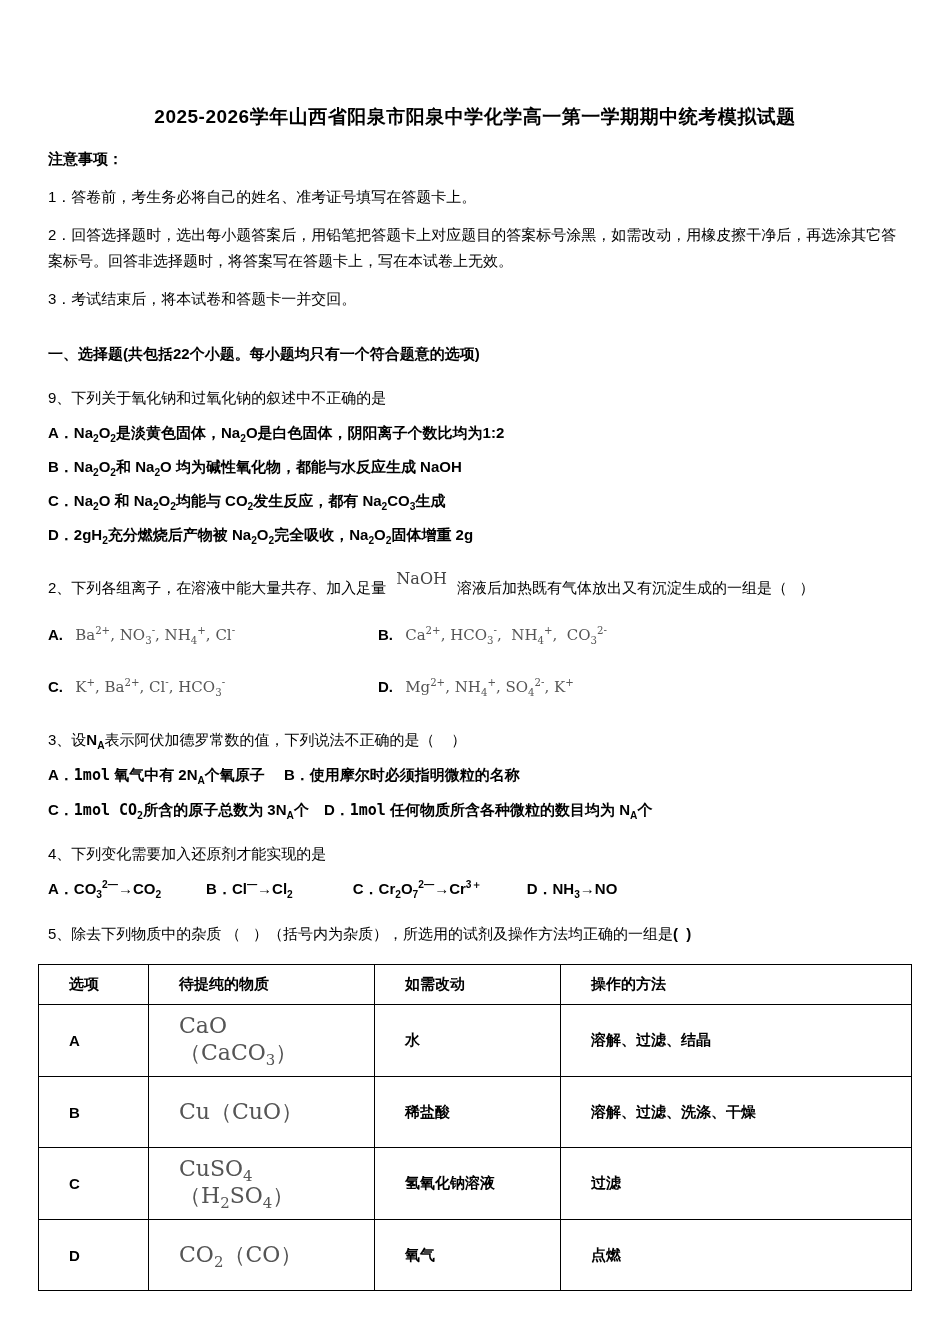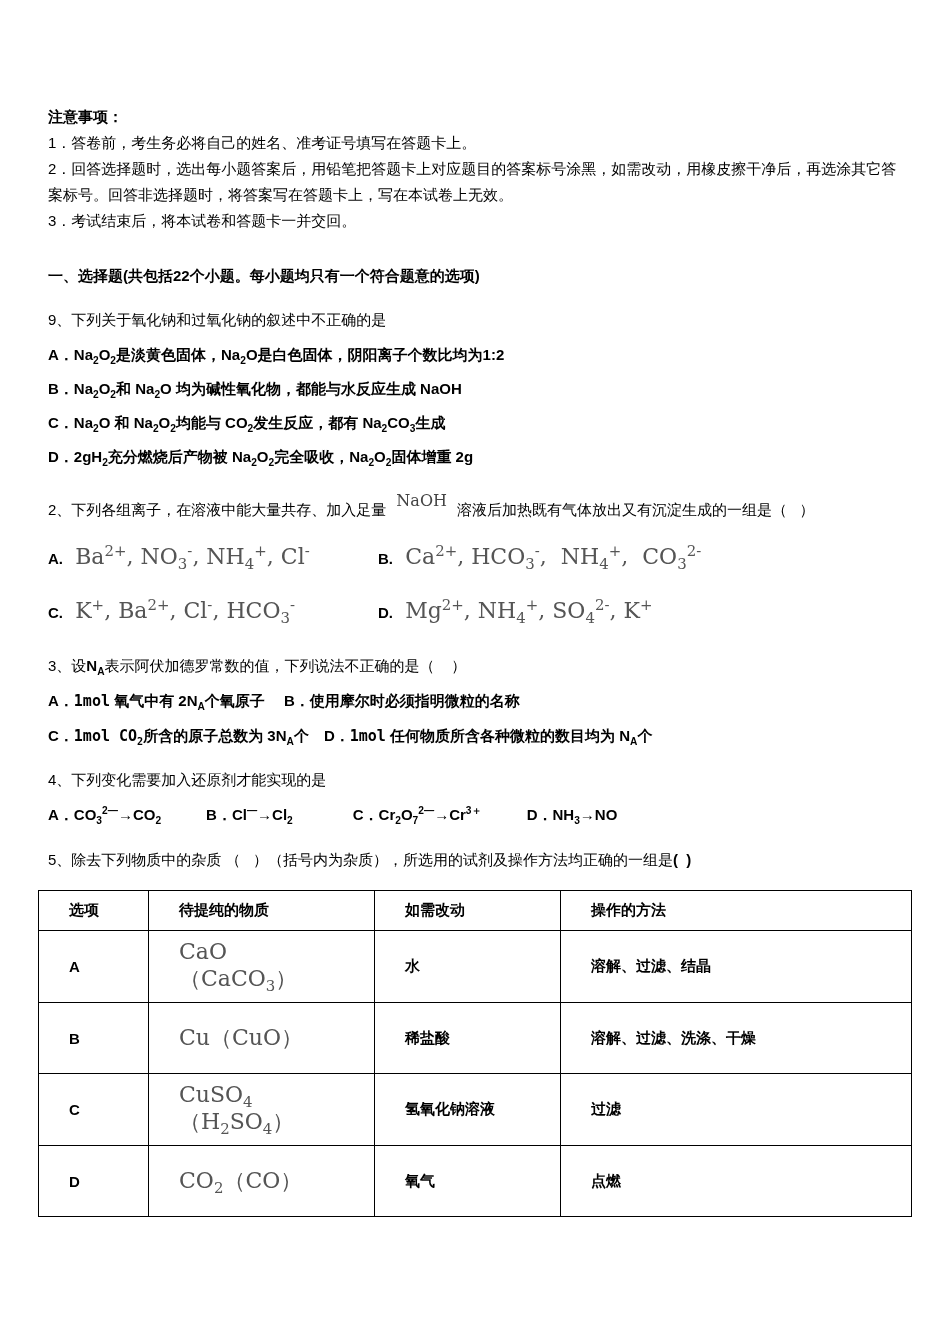--- a/index.html
+++ b/index.html
@@ -6,56 +6,57 @@
   html, body { background:#ffffff; }
   body {
     width:950px; min-height:1344px; margin:0 auto;
     color:#000; font-family:"Liberation Sans", sans-serif; font-size:15px;
   }
   .page { padding:104px 48px 40px 48px; }
 
   .title { text-align:center; font-weight:700; font-size:19px; margin-bottom:16px; letter-spacing:0.5px; }
 
   .notice-heading { font-weight:700; line-height:26px; }
-  .notice-item { line-height:26px; }
+  .notice-item { line-height:26px;margin-top:12px; }
 
   .section-heading { font-weight:700; margin-top:30px; line-height:24px; }
 
   .question { margin-top:20px; }
   .stem { line-height:24px; margin-top:10px; }
   .opt { margin-top:11px; line-height:23px; font-weight:700; }
 
   
   .fm { font-family:"DejaVu Serif", serif; color:#555; }
   sub, sup { font-size:68%; line-height:0; }
   .mono { font-family:"DejaVu Sans Mono", monospace; }
 
   
   .ov { font-family:"DejaVu Serif", serif; color:#444; position:relative; top:-9px; padding:0 10px; font-size:16px; }
 
   
   .ion-grid { display:grid; grid-template-columns:330px 1fr; row-gap:26px; margin-top:22px; }
   .ion-opt { line-height:26px; }
   .opt-letter { font-weight:700; margin-right:8px; }
-  .ion-opt .fm { font-size:22px; }
+  .ion-opt .fm { font-size:15px; }
 
   
   .qtable { border-collapse:collapse; width:874px; margin-top:18px; margin-left:-10px; table-layout:fixed; }
   .qtable th, .qtable td { border:1px solid #000; padding:8px 30px; text-align:left; vertical-align:middle; }
   .qtable th { height:40px; font-weight:700; font-size:15px; }
   .qtable td { height:71px; }
   .cell-letter { font-weight:700; }
   .cell-substance .fm { font-size:22px;text-align:right; }
   .cell-reagent, .cell-method { font-weight:700; }
 </style>
 </head>
 <body>
 
 <div class="page">
 
+  <h1 class="title">2025-2026学年山西省阳泉市阳泉中学化学高一第一学期期中统考模拟试题</h1>
 
   <div class="notice">
     <div class="notice-heading">注意事项：</div>
     <div class="notice-item">1．答卷前，考生务必将自己的姓名、准考证号填写在答题卡上。</div>
     <div class="notice-item">2．回答选择题时，选出每小题答案后，用铅笔把答题卡上对应题目的答案标号涂黑，如需改动，用橡皮擦干净后，再选涂其它答案标号。回答非选择题时，将答案写在答题卡上，写在本试卷上无效。</div>
     <div class="notice-item">3．考试结束后，将本试卷和答题卡一并交回。</div>
   </div>
 
   <div class="section-heading">一、选择题(共包括22个小题。每小题均只有一个符合题意的选项)</div>
 

